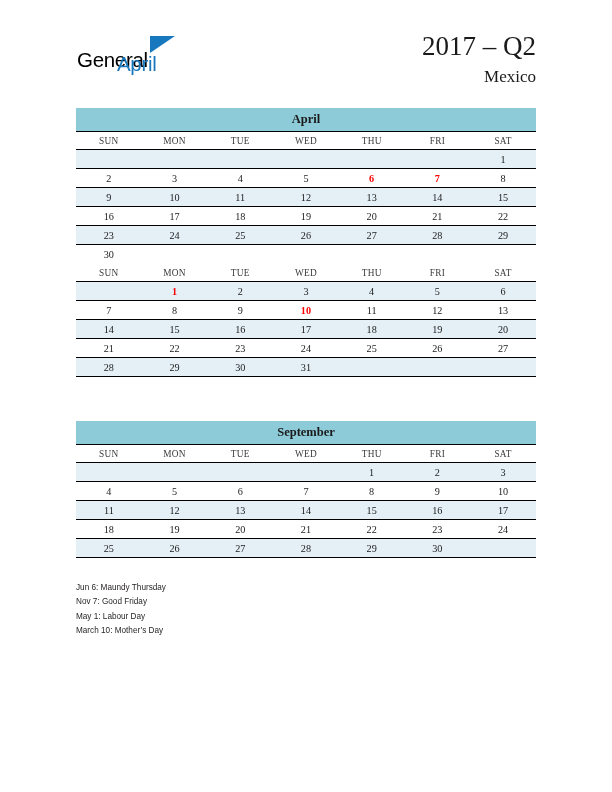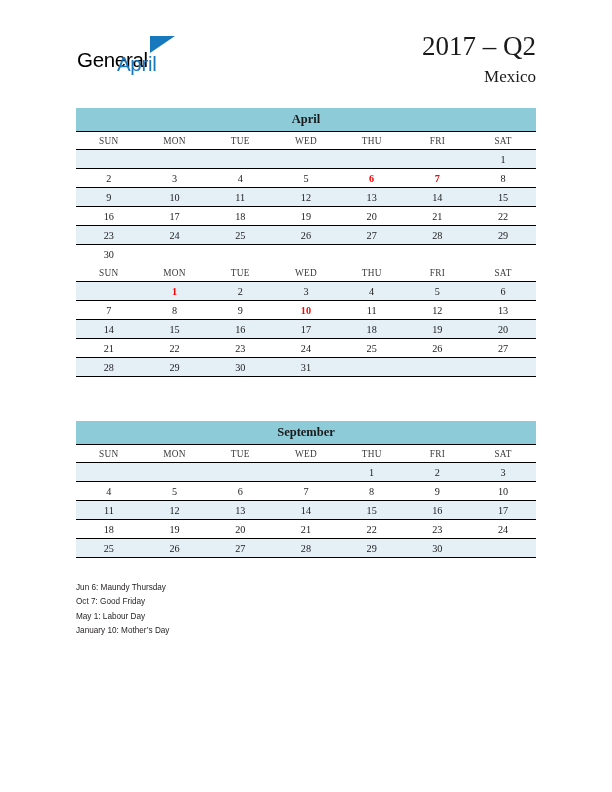--- a/index.html
+++ b/index.html
@@ -377,16 +377,16 @@
         <td>28</td>
         <td>29</td>
         <td>30</td>
         <td></td>
       </tr>
     </tbody>
 </table>
 
 <div class="notes">
     <div class="note-line">Jun 6: Maundy Thursday</div>
-    <div class="note-line">Oct 7: Good Friday</div>
+    <div class="note-line">Nov 7: Good Friday</div>
     <div class="note-line">May 1: Labour Day</div>
-    <div class="note-line">January 10: Mother’s Day</div>
+    <div class="note-line">March 10: Mother’s Day</div>
   </div>
 
 </body></html>

